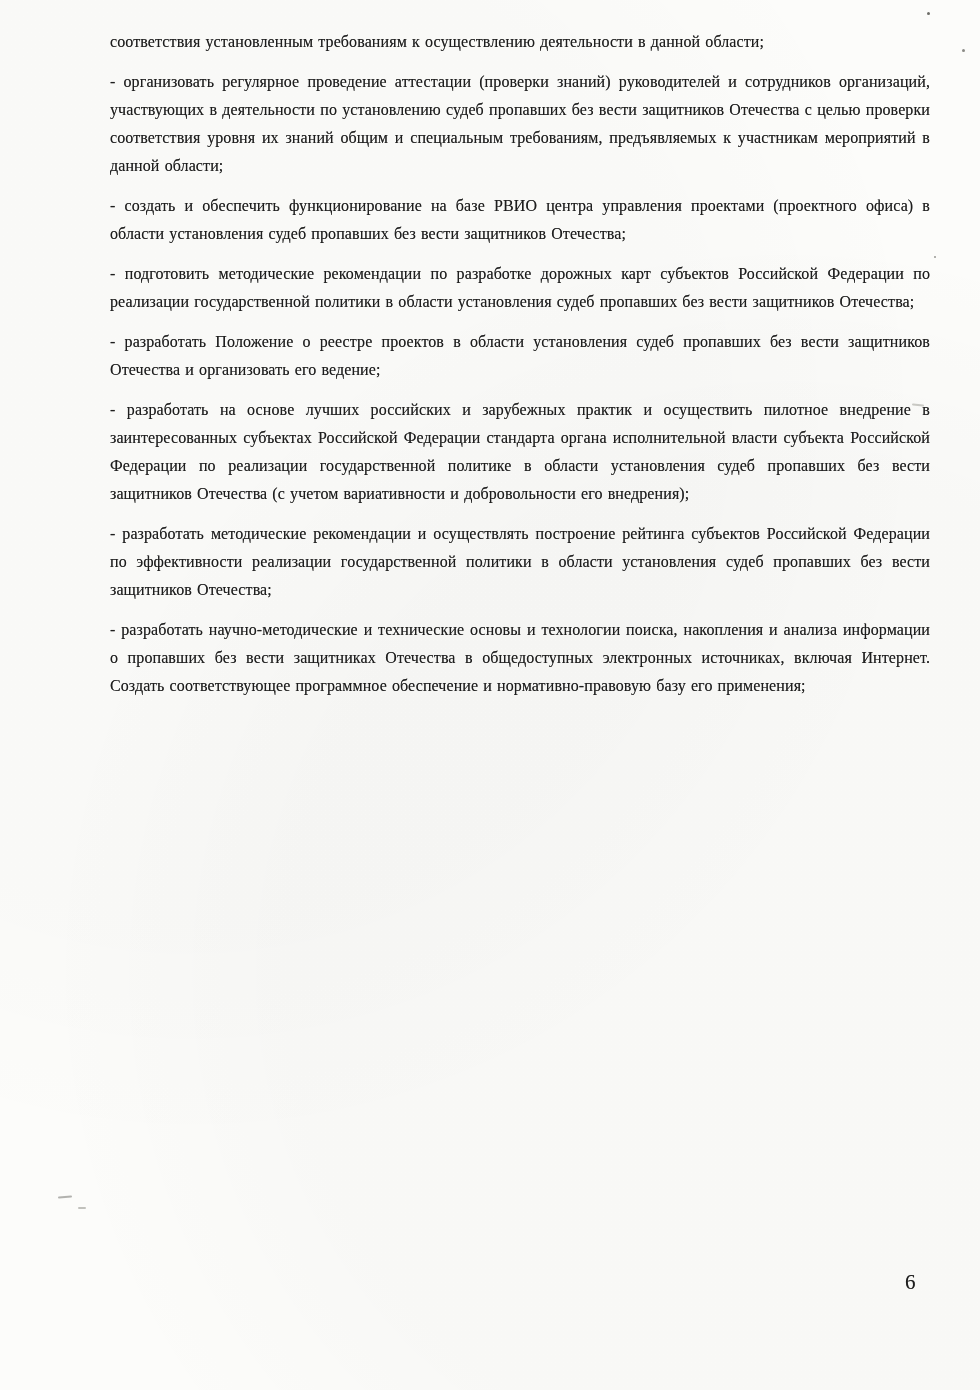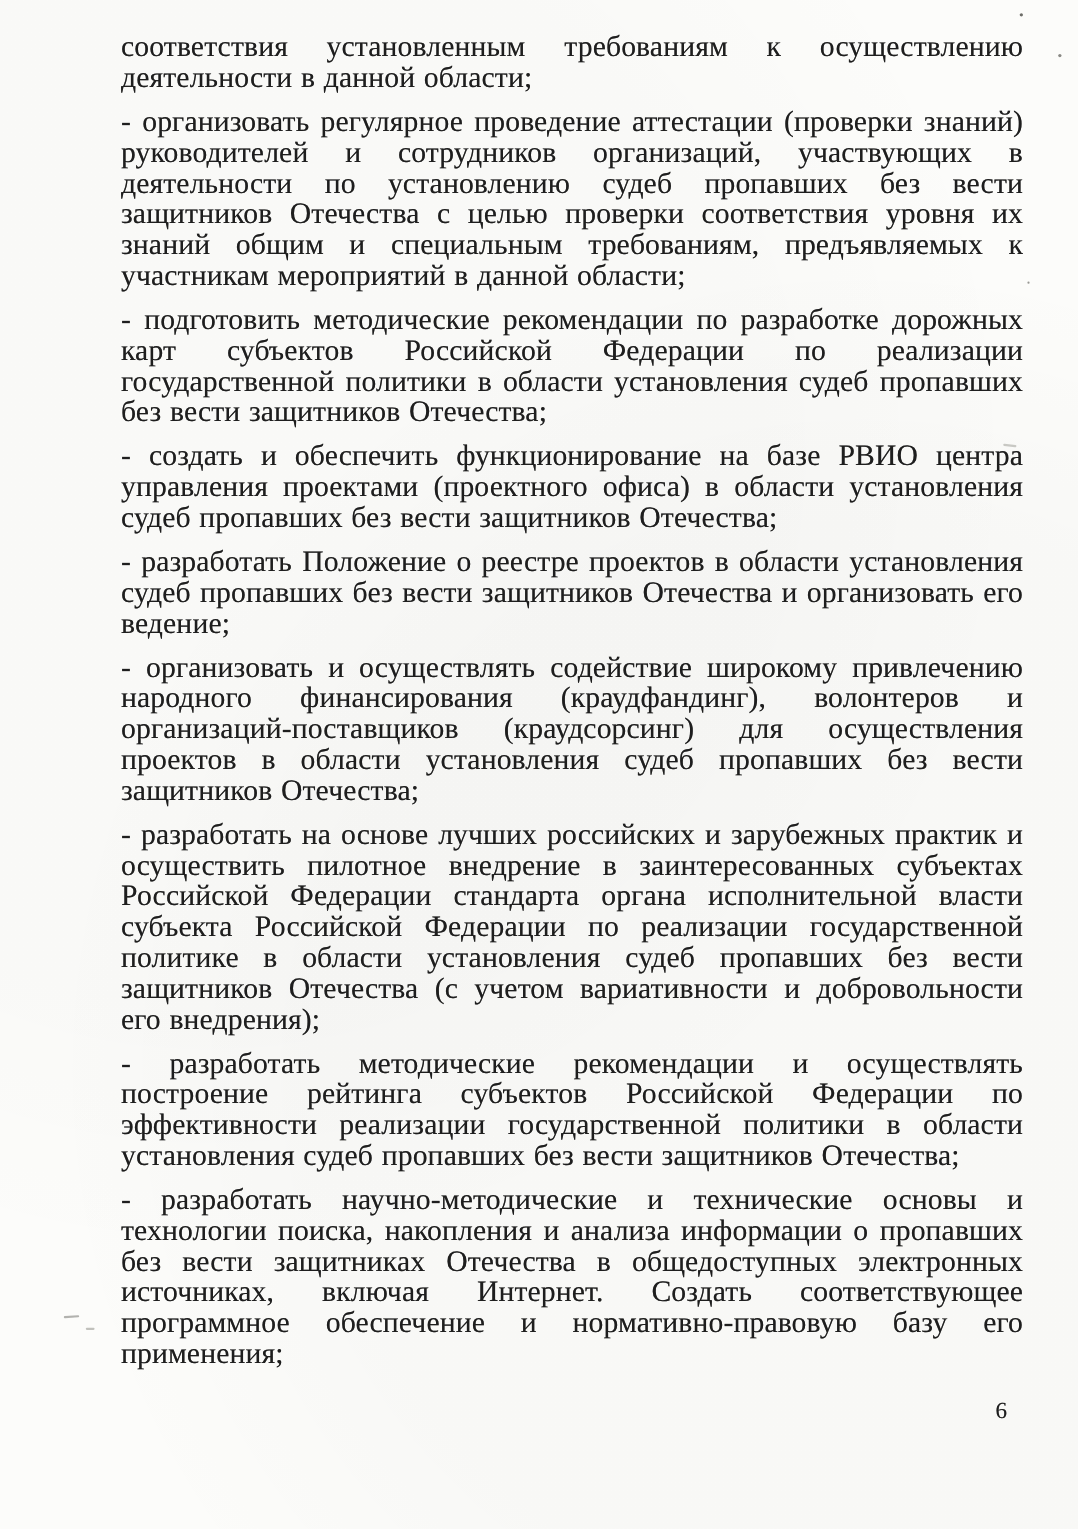--- a/index.html
+++ b/index.html
@@ -21,21 +21,21 @@
     color: #1e1e1e;
   }
   .text-block {
     position: absolute;
     top: 28px;
     left: 110px;
     width: 820px;
   }
   .text-block p {
     margin: 0 0 12px 0;
-    font-size: 27px;
+    font-size: 16px;
     line-height: 28px;
     text-align: justify;
     letter-spacing: 0.1px;
     word-spacing: 1px;
     text-shadow: 0 0 0.5px rgba(20,20,20,0.55);
   }
   .page-number {
     position: absolute;
     left: 905px;
     top: 1268px;
@@ -68,24 +68,23 @@
   }
 </style>
 </head>
 <body>
 
 <div class="scan-page">
 
   <div class="text-block">
     <p>соответствия установленным требованиям к осуществлению деятельности в данной области;</p>
     <p>- организовать регулярное проведение аттестации (проверки знаний) руководителей и сотрудников организаций, участвующих в деятельности по установлению судеб пропавших без вести защитников Отечества с целью проверки соответствия уровня их знаний общим и специальным требованиям, предъявляемых к участникам мероприятий в данной области;</p>
+    <p>- создать и обеспечить функционирование на базе РВИО центра управления проектами (проектного офиса) в области установления судеб пропавших без вести защитников Отечества;</p>
     <p>- подготовить методические рекомендации по разработке дорожных карт субъектов Российской Федерации по реализации государственной политики в области установления судеб пропавших без вести защитников Отечества;</p>
-    <p>- создать и обеспечить функционирование на базе РВИО центра управления проектами (проектного офиса) в области установления судеб пропавших без вести защитников Отечества;</p>
     <p>- разработать Положение о реестре проектов в области установления судеб пропавших без вести защитников Отечества и организовать его ведение;</p>
-    <p>- организовать и осуществлять содействие широкому привлечению народного финансирования (краудфандинг), волонтеров и организаций-поставщиков (краудсорсинг) для осуществления проектов в области установления судеб пропавших без вести защитников Отечества;</p>
     <p>- разработать на основе лучших российских и зарубежных практик и осуществить пилотное внедрение в заинтересованных субъектах Российской Федерации стандарта органа исполнительной власти субъекта Российской Федерации по реализации государственной политике в области установления судеб пропавших без вести защитников Отечества (с учетом вариативности и добровольности его внедрения);</p>
     <p>- разработать методические рекомендации и осуществлять построение рейтинга субъектов Российской Федерации по эффективности реализации государственной политики в области установления судеб пропавших без вести защитников Отечества;</p>
     <p>- разработать научно-методические и технические основы и технологии поиска, накопления и анализа информации о пропавших без вести защитниках Отечества в общедоступных электронных источниках, включая Интернет. Создать соответствующее программное обеспечение и нормативно-правовую базу его применения;</p>
   </div>
 
   <div class="page-number">6</div>
 
   <span class="speck speck-dot-1"></span>
   <span class="speck speck-dot-2"></span>
   <span class="speck speck-dot-3"></span>

